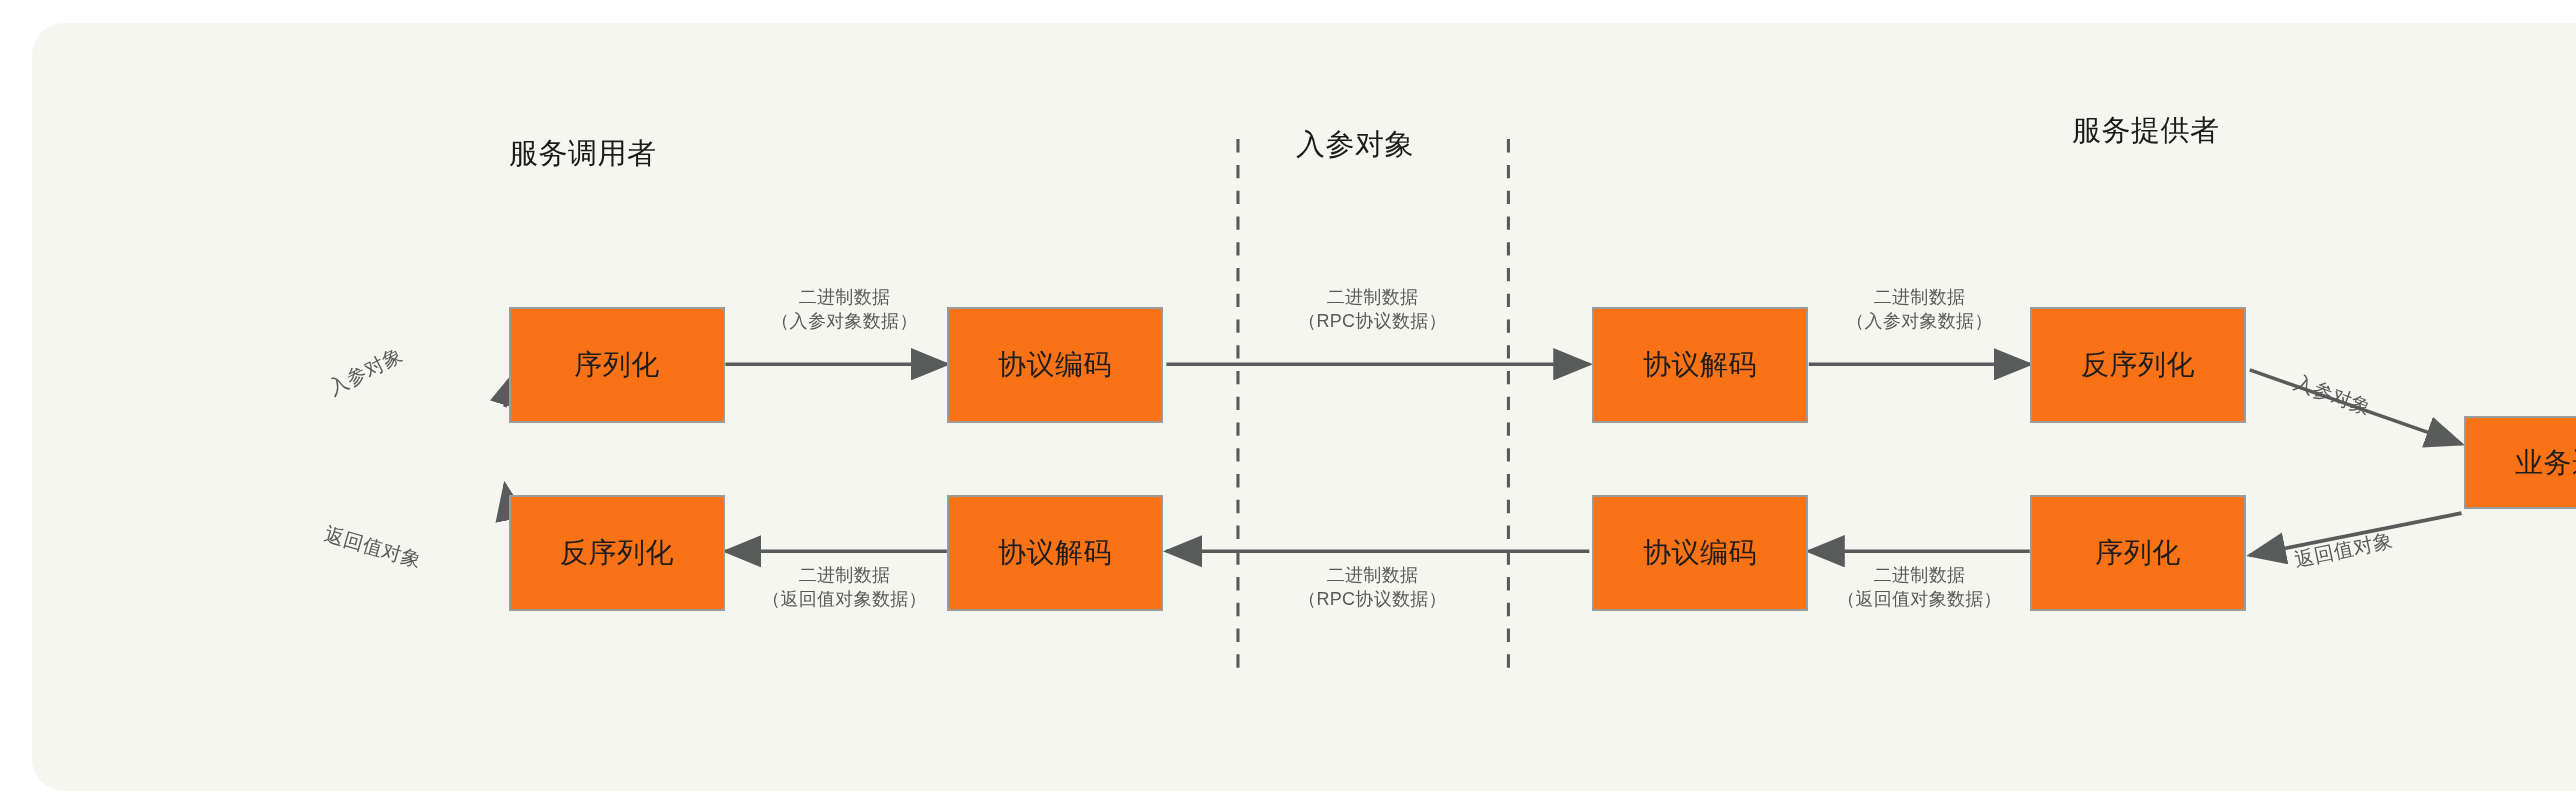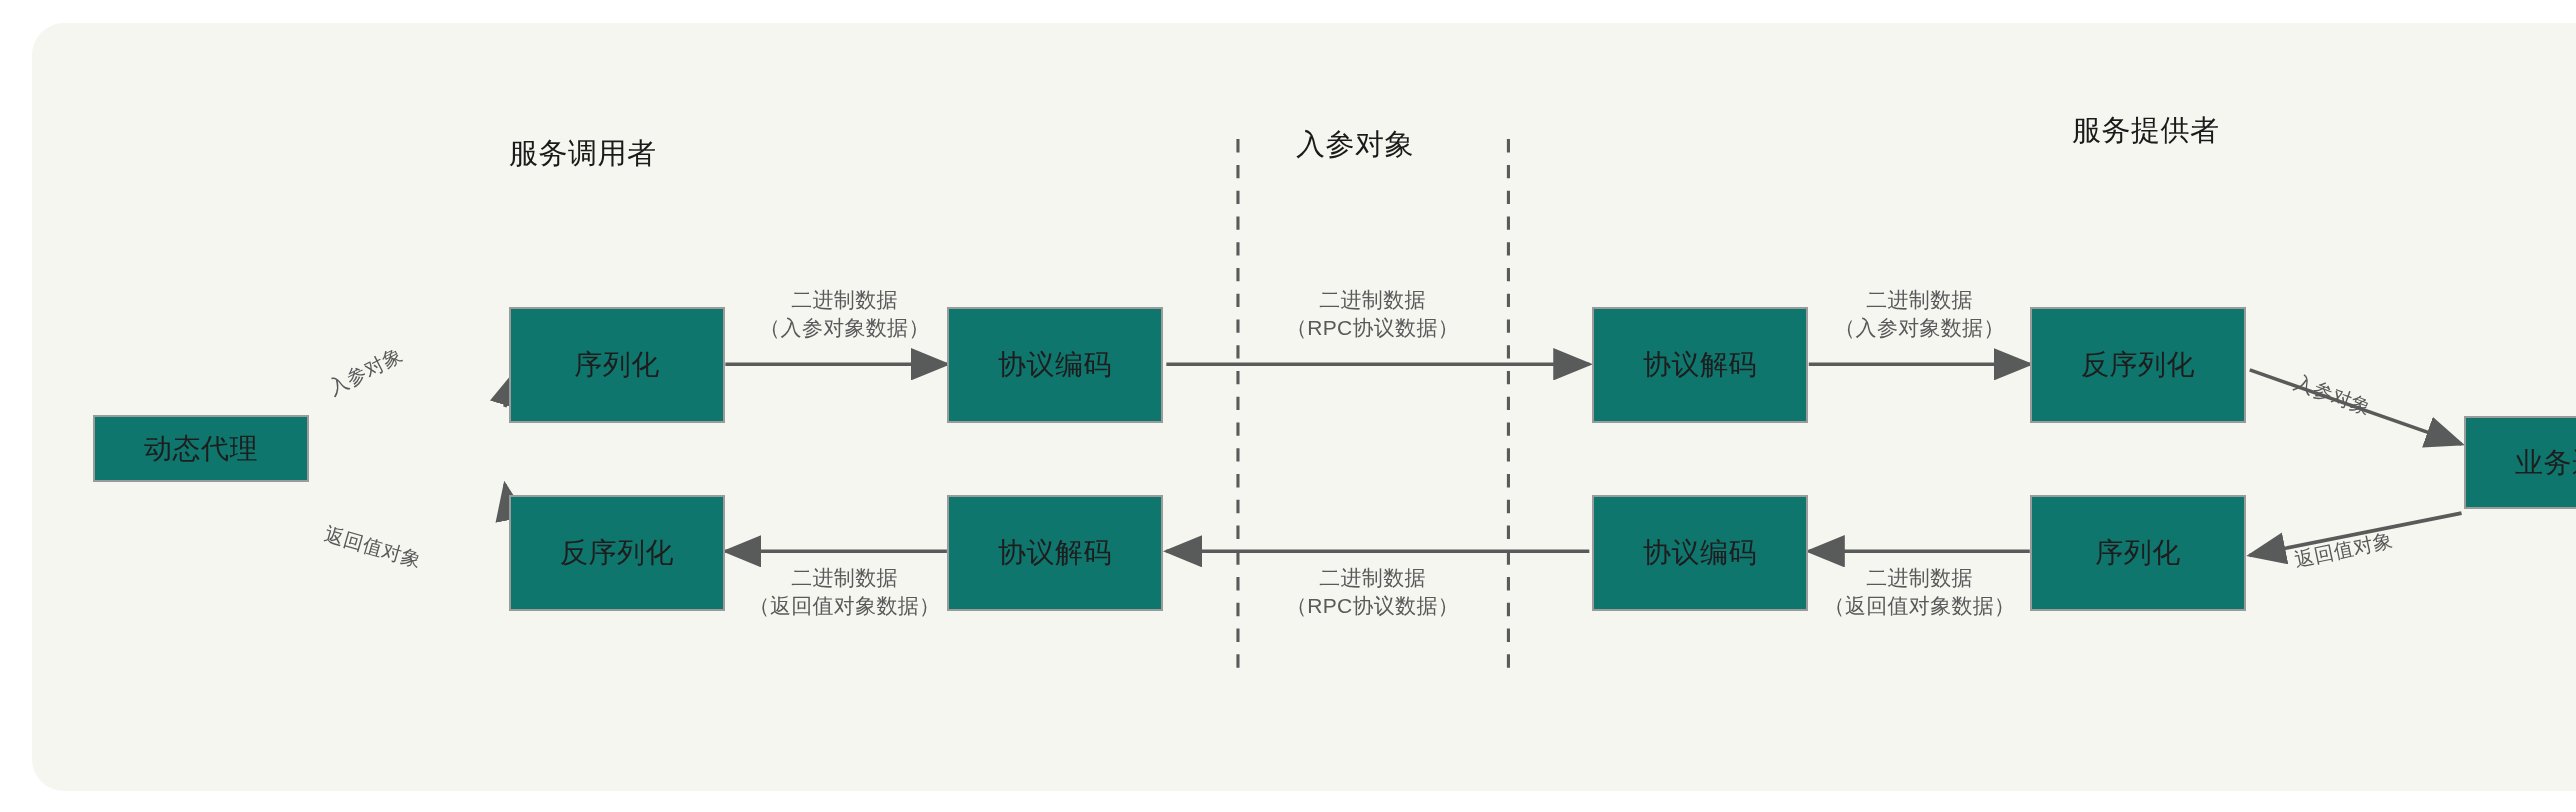--- a/index.html
+++ b/index.html
@@ -39,21 +39,21 @@
     font-weight: 400;
     white-space: nowrap;
     letter-spacing: 0.5px;
     line-height: 1;
   }
 
   
   .node {
     position: absolute;
     box-sizing: border-box;
-    background: #0f766e;
+    background: #f97316;
     border: 2.6px solid #9b9b9b;
     display: flex;
     align-items: center;
     justify-content: center;
     font-size: 28px;
     color: #1d1d1d;
     white-space: nowrap;
     letter-spacing: 0.5px;
   }
 
@@ -63,21 +63,21 @@
     left: 0;
     top: 0;
     width: 2750px;
     height: 813px;
     pointer-events: none;
   }
 
   
   .edge-label {
     position: absolute;
-    font-size: 21px;
+    font-size: 18px;
     line-height: 1.32;
     color: #59595a;
     text-align: center;
     white-space: nowrap;
     letter-spacing: 0.3px;
   }
   .edge-label .l2 { display: block; }
 
   .rot-label {
     position: absolute;
@@ -125,21 +125,20 @@
 
     <line x1="1002" y1="1058" x2="980" y2="940" stroke="#595a5a" stroke-width="7" marker-end="url(#ah)"></line>
   </svg>
 
   <div class="section-title" style="left:509px; top:139px;">服务调用者</div>
 
   <div class="section-title" style="left:1296px; top:130px;">入参对象</div>
 
   <div class="section-title" style="left:2040px; top:116px;margin-left:32px;">服务提供者</div>
 
-  <div class="node" style="left:93px; top:415px; width:216px; height:67px;">动态代理</div>
 
   <div class="node" style="left:509px; top:307px; width:216px; height:116px;">序列化</div>
 
   <div class="node" style="left:947px; top:307px; width:216px; height:116px;">协议编码</div>
 
   <div class="node" style="left:1592px; top:307px; width:216px; height:116px;">协议解码</div>
 
   <div class="node" style="left:2030px; top:307px; width:216px; height:116px;">反序列化</div>
 
   <div class="node" style="left:2464px; top:416px; width:216px; height:93px;">业务逻辑</div>

